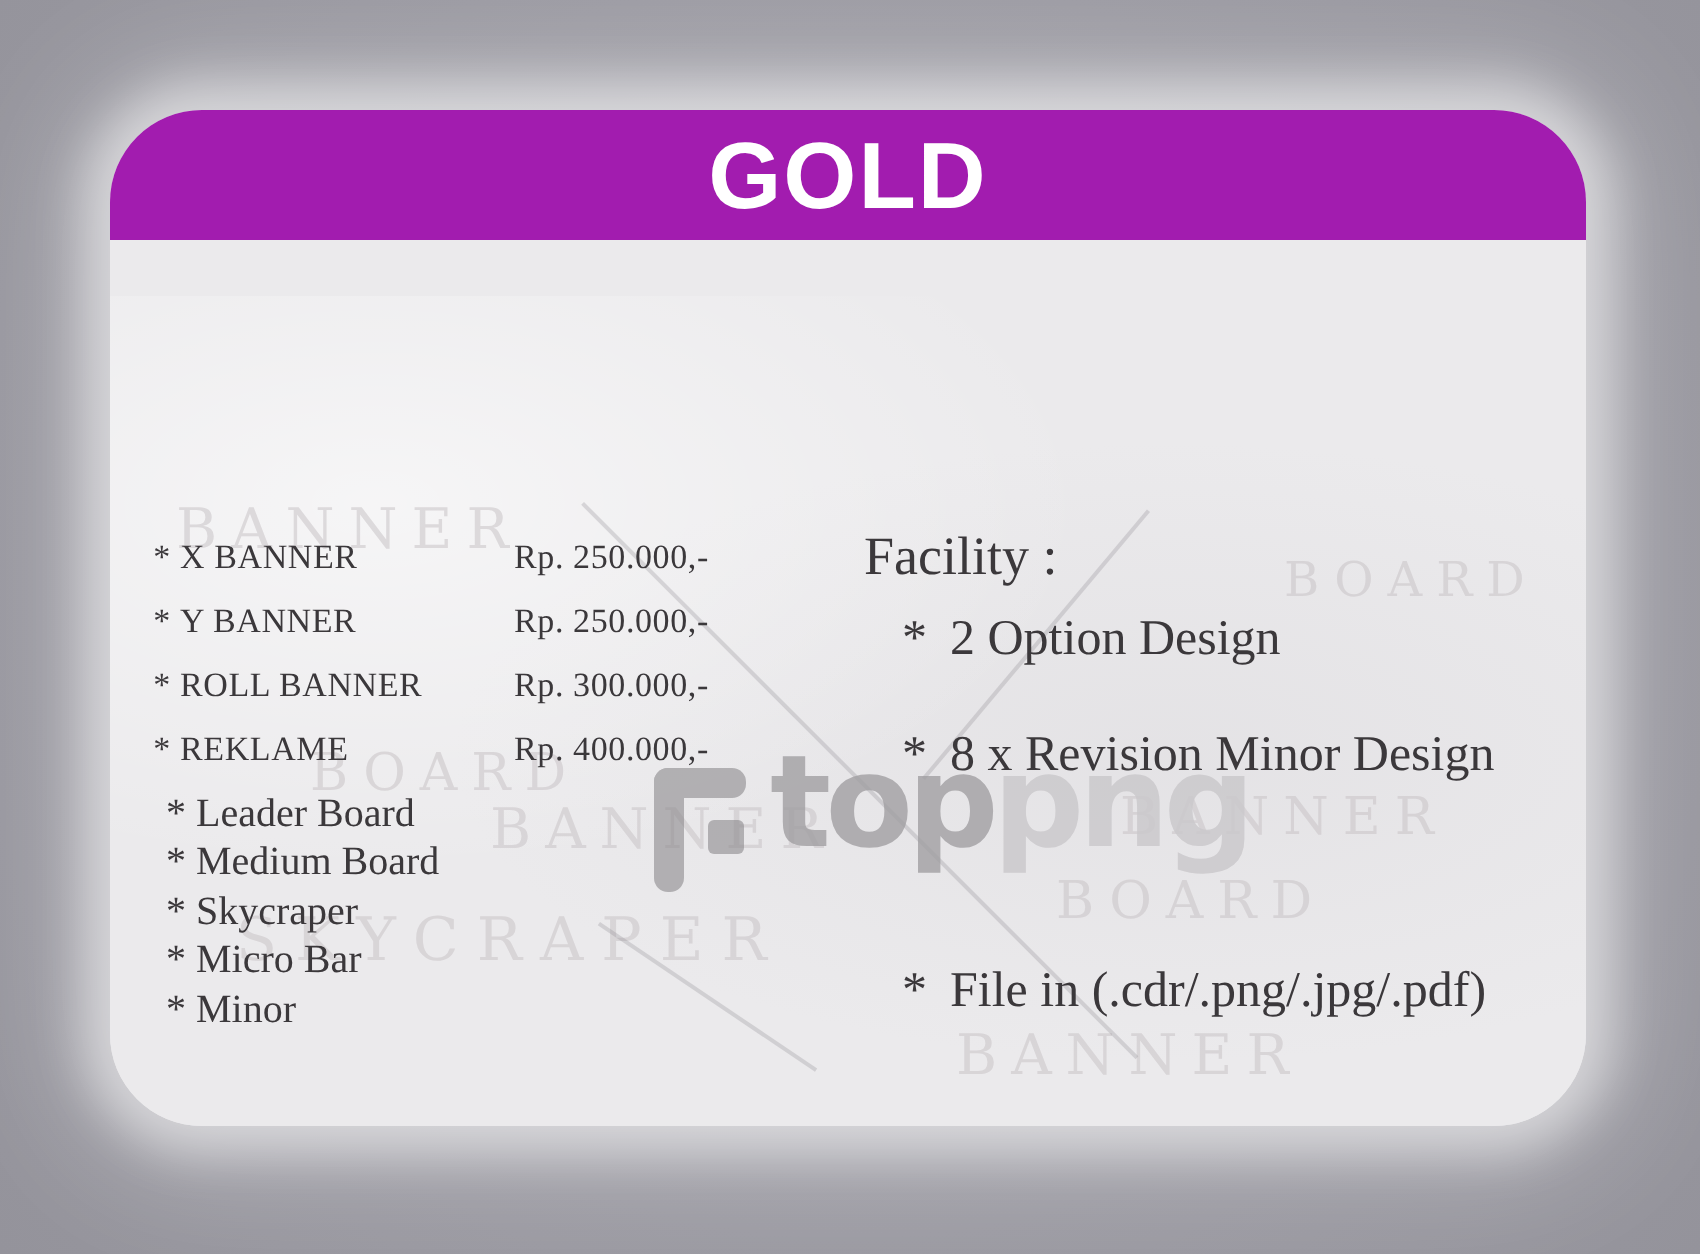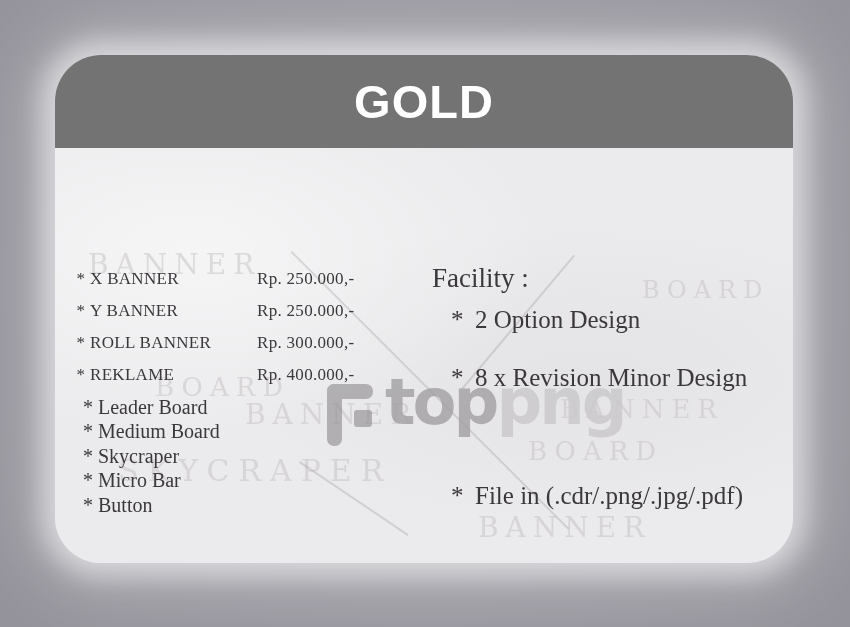--- a/index.html
+++ b/index.html
@@ -9,21 +9,21 @@
     background-image:radial-gradient(circle at 50% 45%, #a3a2aa 0%, #9b9aa2 55%, #94939b 100%);
     font-family:"Liberation Serif", serif;
     color:#3b383b;
   }
   .card{
     position:absolute;left:55px;top:55px;width:738px;height:508px;
     border-radius:46px;background:#ebeaec;overflow:hidden;
     box-shadow:0 0 24px 14px rgba(255,255,255,.50), 0 0 60px 30px rgba(255,255,255,.22);
   }
   .card-header{
-    position:absolute;top:0;left:0;right:0;height:93px;background:#737373;
+    position:absolute;top:0;left:0;right:0;height:65px;background:#a21caf;
     display:flex;align-items:center;justify-content:center;
   }
   .card-title{
     font-family:"Liberation Sans", sans-serif;font-weight:bold;font-size:47px;
     color:#ffffff;letter-spacing:1px;
   }
   .card-body{
     position:absolute;left:0;right:0;top:93px;bottom:0;
     background:
       radial-gradient(ellipse at 18% 25%, rgba(255,255,255,.55), rgba(255,255,255,0) 42%),
@@ -127,21 +127,21 @@
     <div class="sub-row" style="top:272px">
       <span class="bullet">*</span><span>Medium Board</span>
     </div>
     <div class="sub-row" style="top:297px">
       <span class="bullet">*</span><span>Skycraper</span>
     </div>
     <div class="sub-row" style="top:321px">
       <span class="bullet">*</span><span>Micro Bar</span>
     </div>
     <div class="sub-row" style="top:346px">
-      <span class="bullet">*</span><span>Button</span>
+      <span class="bullet">*</span><span>Minor</span>
     </div>
 
     <div class="facility-heading">Facility :</div>
     <div class="facility-row" style="top:158px">
       <span class="bullet">*</span><span>2 Option Design</span>
     </div>
     <div class="facility-row" style="top:216px">
       <span class="bullet">*</span><span>8 x Revision Minor Design</span>
     </div>
     <div class="facility-row" style="top:334px">

